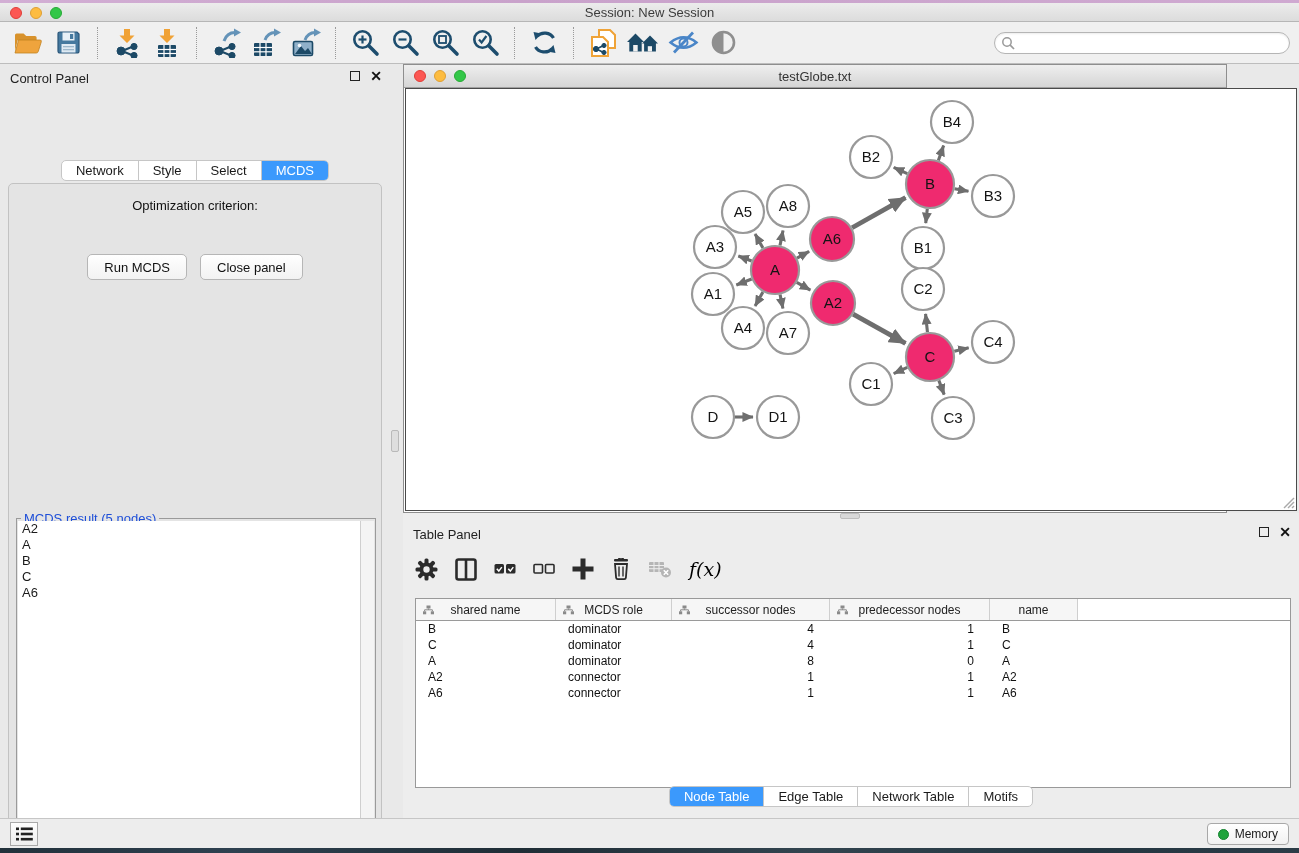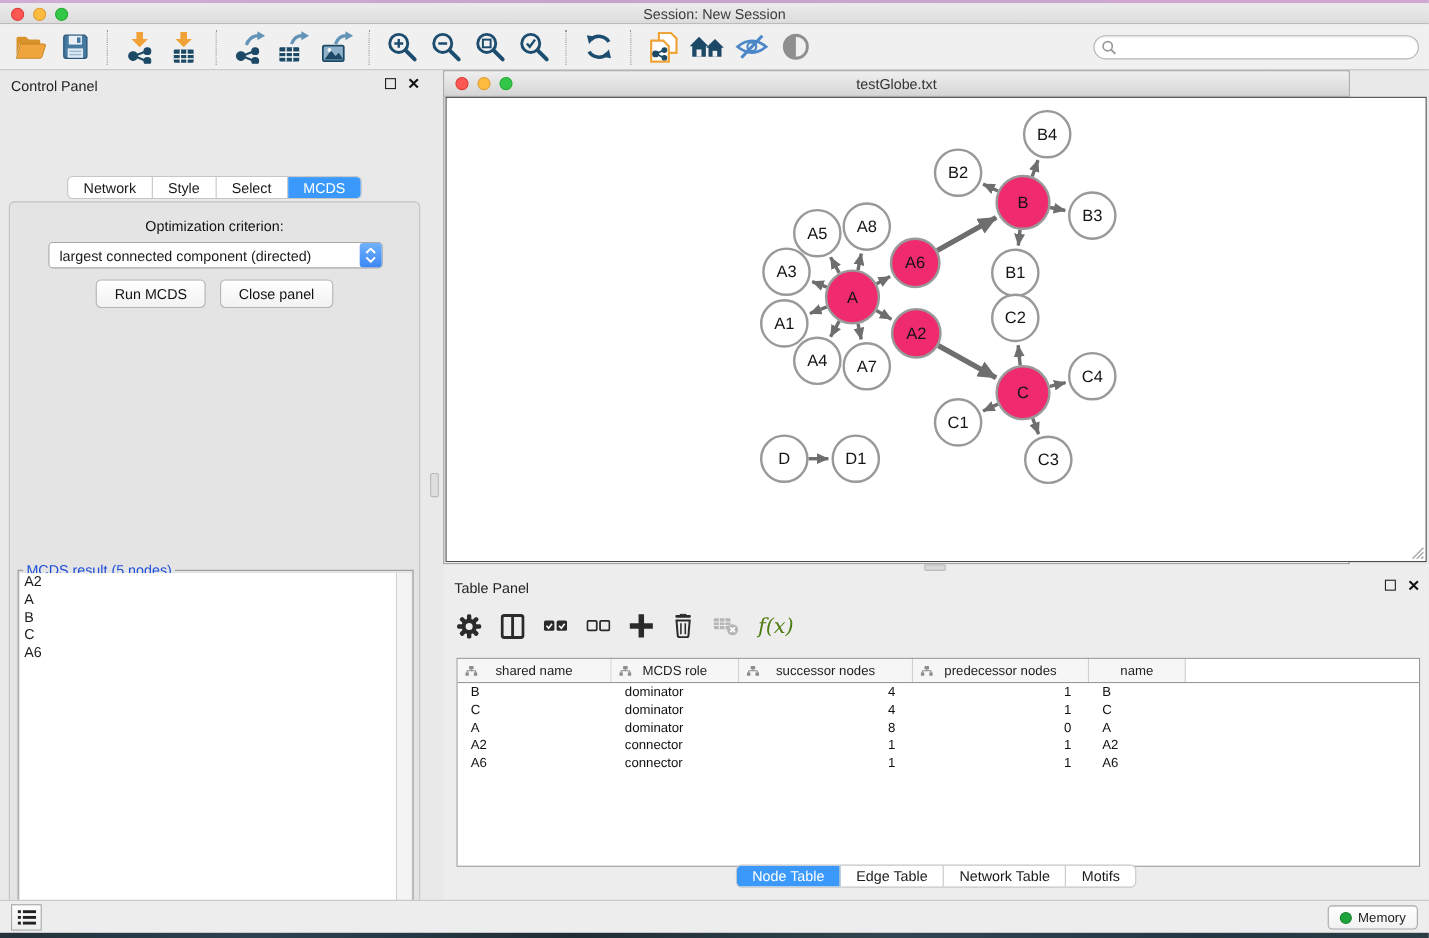--- a/index.html
+++ b/index.html
@@ -73,21 +73,21 @@
   .resize-corner { position:absolute; right:1px; bottom:1px; }
 
   .h-splitter { position:absolute; left:403px; top:513px; width:896px; height:7px; background:#ededed; }
   .h-grip { position:absolute; left:437px; top:0px; width:20px; height:6px; background:#d8d8d8; border:1px solid #bdbdbd; border-radius:2px; }
 
   
   .table-panel { position:absolute; left:403px; top:520px; width:896px; height:298px; background:#ededed; }
   .tp-toolbar { position:absolute; left:12px; top:26px; height:46px; display:flex; align-items:center; gap:17px; }
   .tp-icon { display:flex; align-items:center; justify-content:center; cursor:pointer; }
   .tp-icon.disabled { cursor:default; }
-  .fx { font-family:"DejaVu Serif", serif; font-style:italic; font-size:19px; color:#4d7c0f; }
+  .fx { font-family:"DejaVu Serif", serif; font-style:italic; font-size:19px; color:#000000; }
 
   .data-table { position:absolute; left:12px; top:78px; width:876px; height:190px; background:#fff; border:1px solid #999; overflow:hidden; }
   .thead { display:flex; height:22px; border-bottom:1px solid #9a9a9a; }
   .th { position:relative; background:#f6f6f6; border-right:1px solid #cfcfcf; display:flex; align-items:center; justify-content:center; font-size:12px; color:#222; }
   .th .col-icon { position:absolute; left:7px; top:6px; }
   .tr { display:flex; height:16px; align-items:center; cursor:default; }
   .td { font-size:12px; color:#111; white-space:nowrap; overflow:hidden; }
 
   .tp-tabs-wrap { position:absolute; left:0; top:266px; width:100%; display:flex; justify-content:center; }
 
@@ -292,31 +292,20 @@
       <div class="segbar" id="cp-tabs">
         <div class="seg-tab">Network</div>
         <div class="seg-tab">Style</div>
         <div class="seg-tab">Select</div>
         <div class="seg-tab selected">MCDS</div>
       </div>
     </div>
 
   <div class="cp-body">
     <div class="opt-label">Optimization criterion:</div>
-    <div class="criterion-select">
-      <span class="sel-text">largest connected component (directed)</span>
-      <span class="stepper">
-        <svg width="10" height="6" viewBox="0 0 10 6">
-            <path d="M1 5 L5 1 L9 5" fill="none" stroke="#fff" stroke-width="1.8"></path>
-          </svg>
-        <svg width="10" height="6" viewBox="0 0 10 6">
-            <path d="M1 1 L5 5 L9 1" fill="none" stroke="#fff" stroke-width="1.8"></path>
-          </svg>
-      </span>
-    </div>
     <div class="cp-buttons">
       <button class="mac-btn">Run MCDS</button>
       <button class="mac-btn">Close panel</button>
     </div>
 
     <div class="result-fieldset">
       <span class="result-legend">MCDS result (5 nodes)</span>
       <div class="result-list" id="result-list">
           <div class="result-item">A2</div>
           <div class="result-item">A</div>

